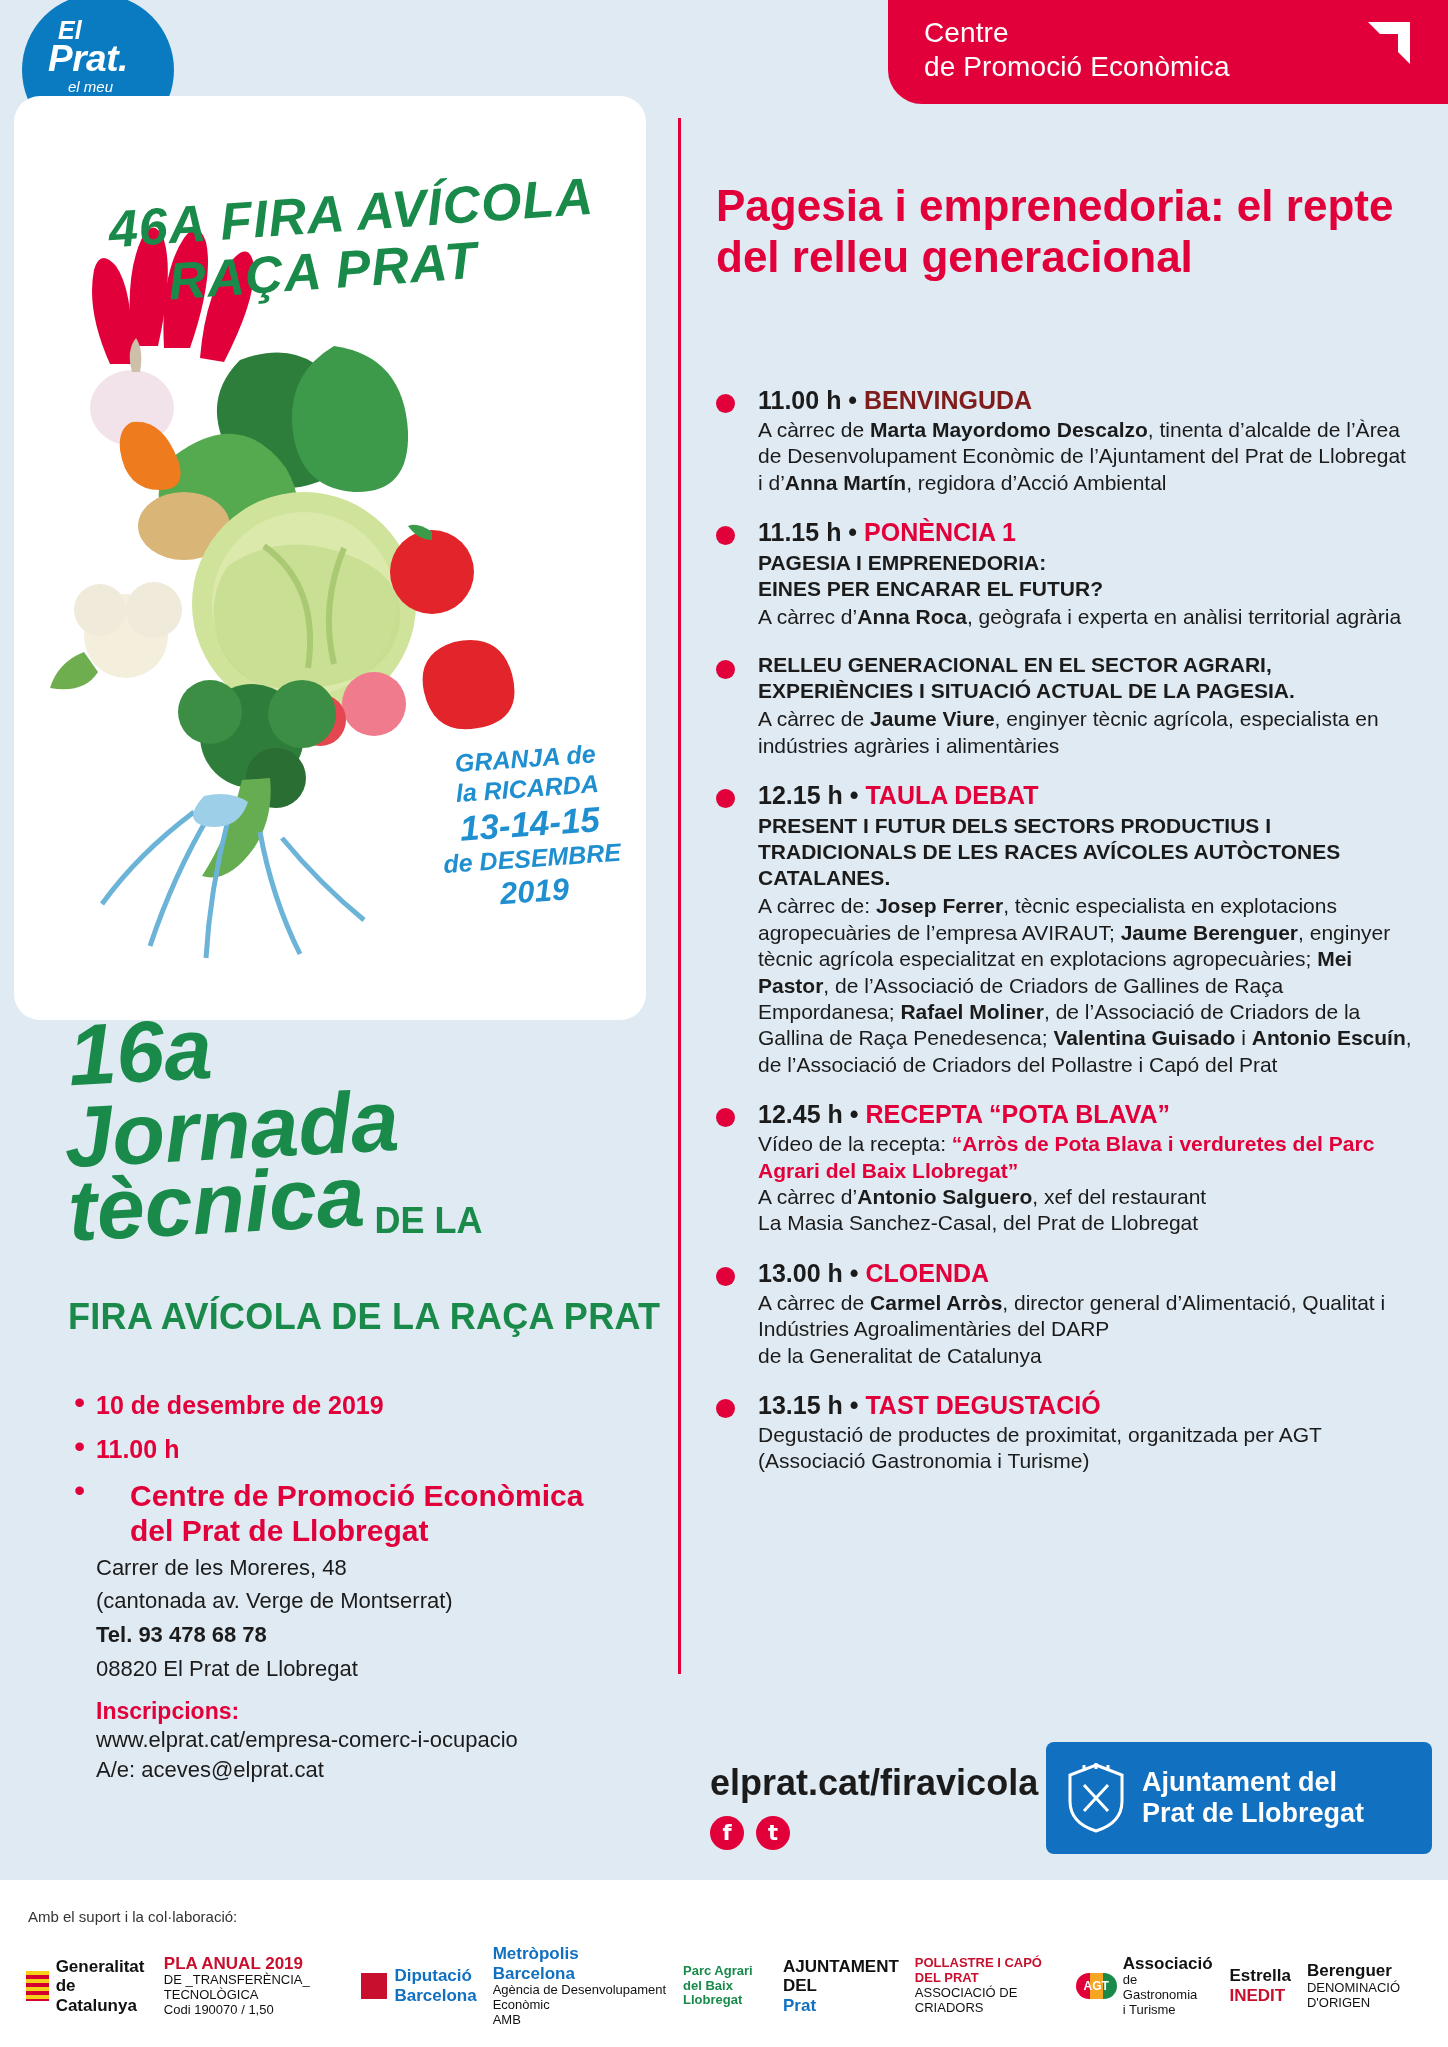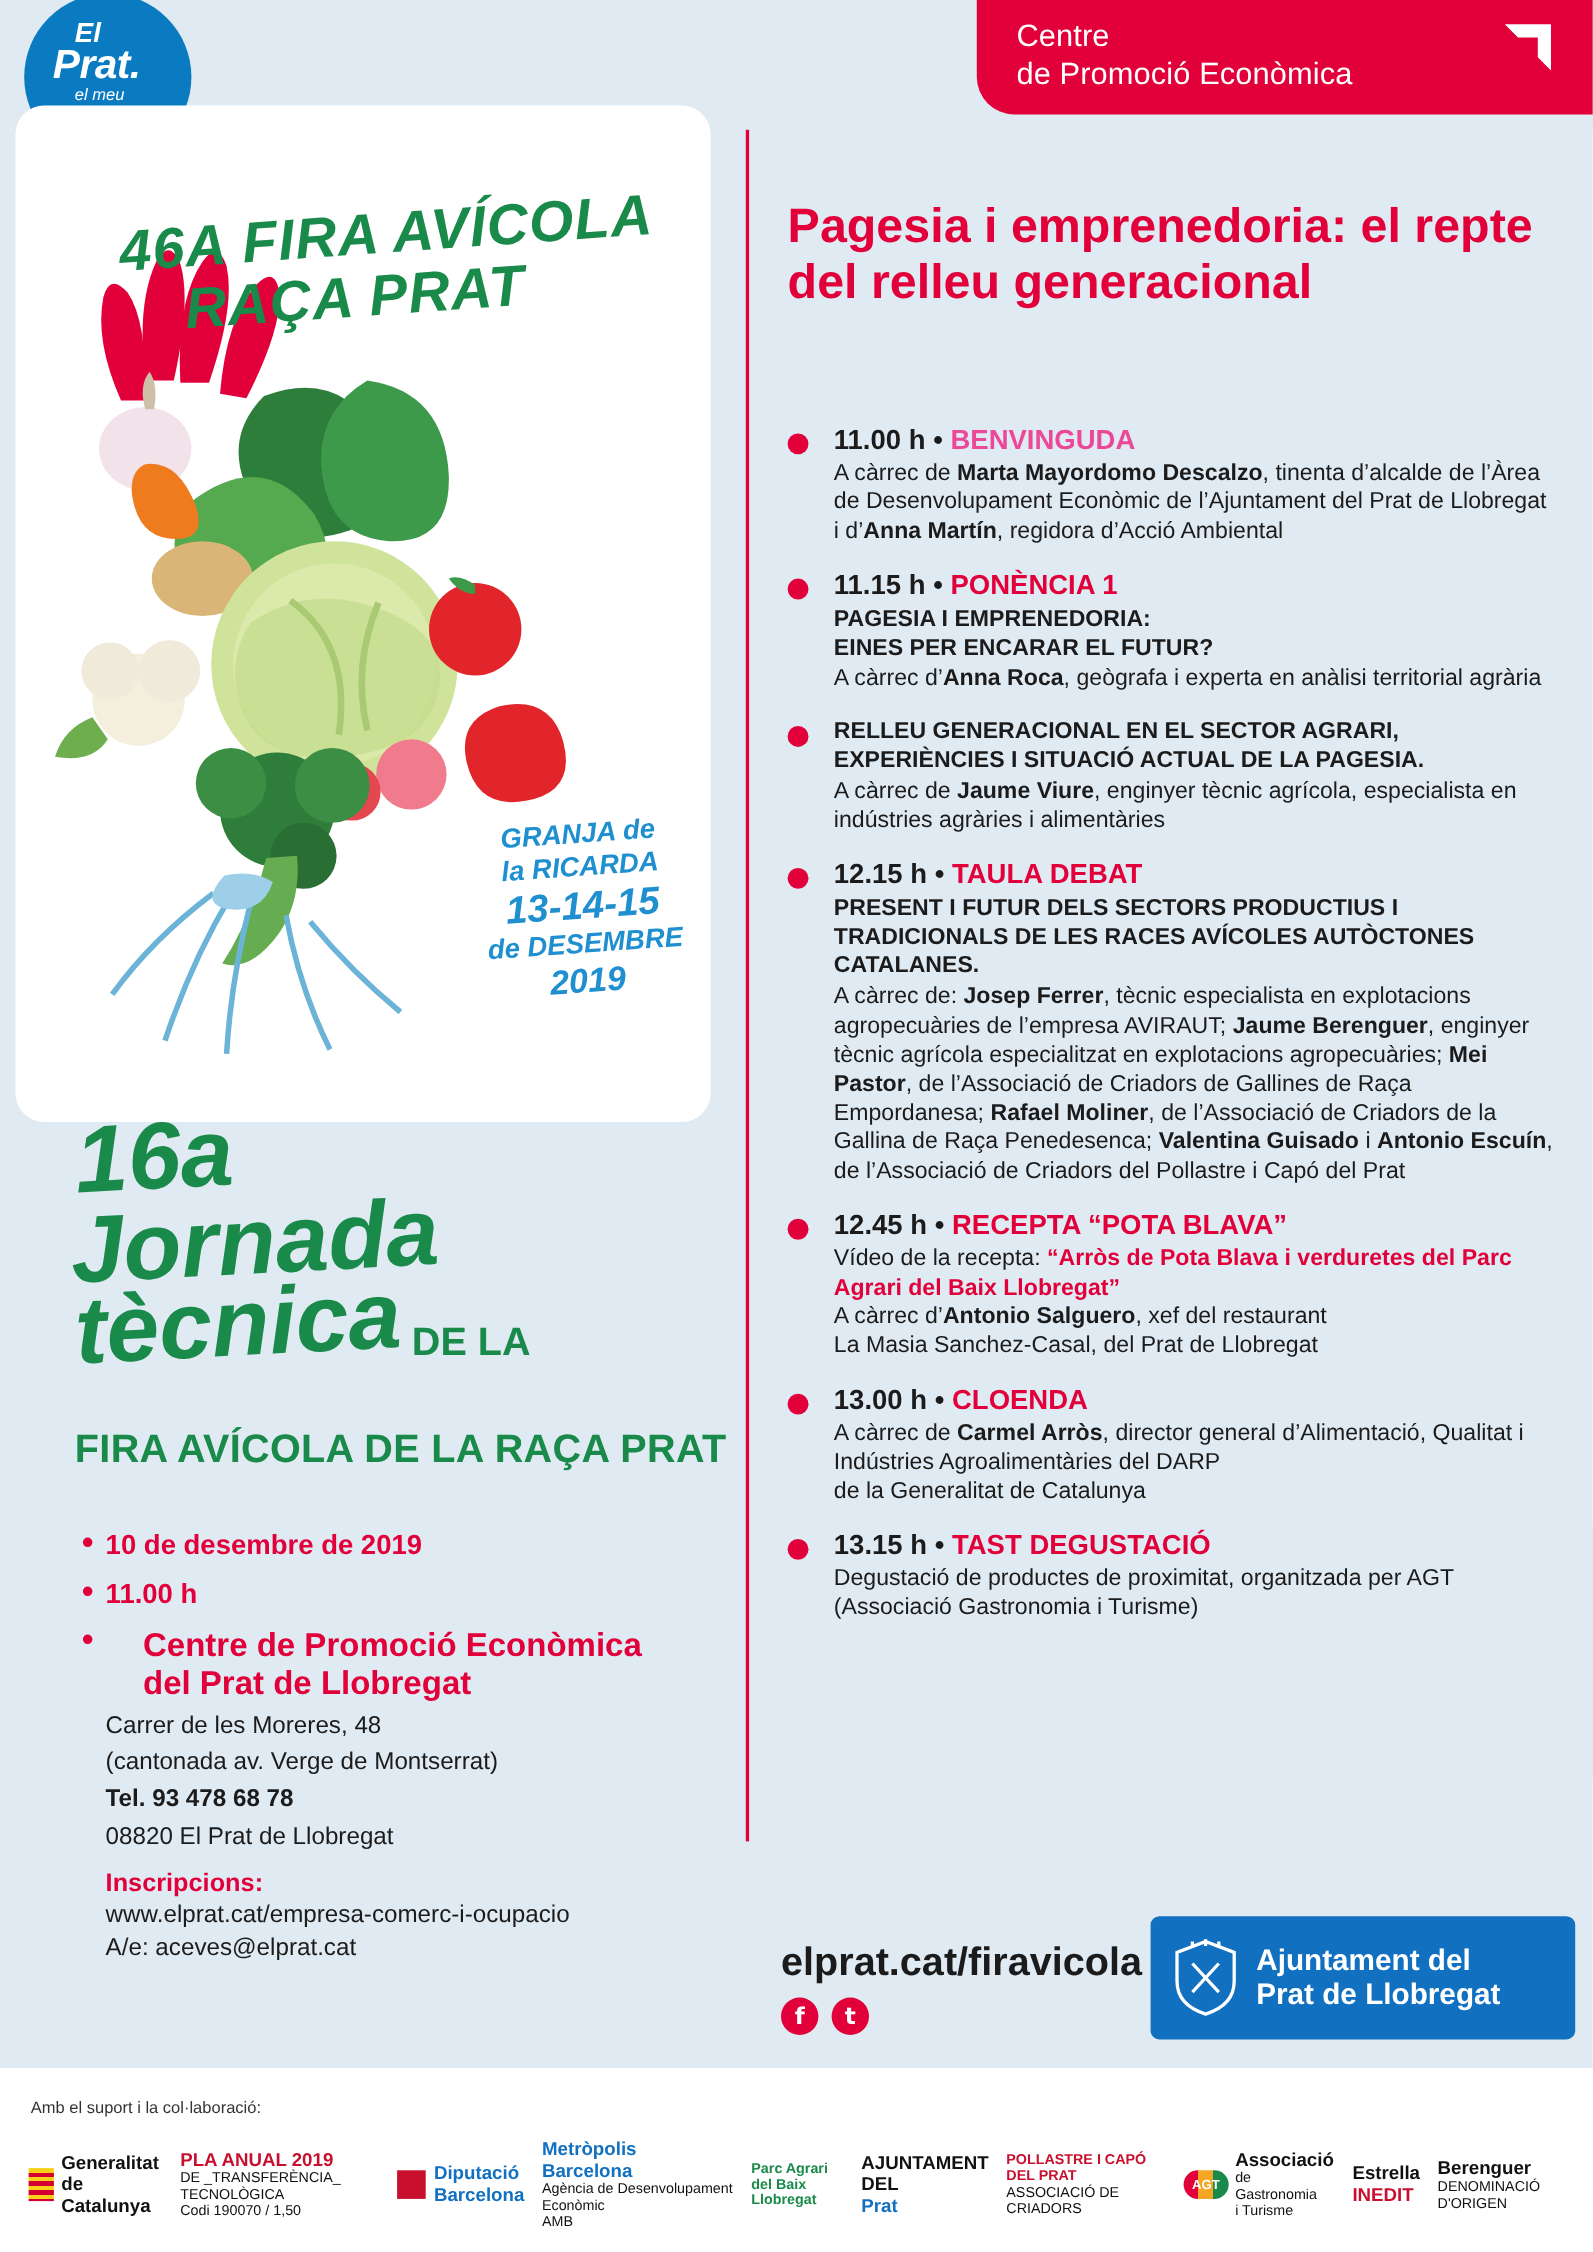--- a/index.html
+++ b/index.html
@@ -43,21 +43,21 @@
   .corner-mark {
     position:absolute; right:36px; top:20px; width:46px; height:46px;
   }
 
   
   .logo-circle {
     position:absolute; left:22px; top:-6px; width:152px; height:152px;
     border-radius:50%; background:#0b7bc1; color:#fff;
     box-shadow:0 0 0 6px #dfeaf2;
   }
-  .logo-circle .lg1 { position:absolute; left:46px; top:22px; font-size:25px; font-weight:700; font-style:italic;text-align:right; }
+  .logo-circle .lg1 { position:absolute; left:36px; top:22px; font-size:25px; font-weight:700; font-style:italic;text-align:right; }
   .logo-circle .lg2 { position:absolute; left:26px; top:44px; font-size:37px; font-weight:700; font-style:italic; letter-spacing:-.5px;}
   .logo-circle .lg3 { position:absolute; left:46px; top:84px; font-size:15px; font-style:italic; }
   .logo-circle .lg4 { position:absolute; left:48px; top:102px; font-size:15px; font-style:italic; }
 
   
   .photo-card {
     position:absolute; left:14px; top:96px; width:632px; height:924px;
     background:#ffffff; border-radius:26px; overflow:hidden;
   }
   .veg-wrap { position:absolute; inset:0; }
@@ -117,21 +117,21 @@
   .agenda { position:absolute; left:716px; top:386px; width:700px; }
   .ag-item { position:relative; padding-left:42px; margin-bottom:22px; }
   .ag-dot {
     position:absolute; left:0; top:8px; width:19px; height:19px; border-radius:50%;
     background:#e2003b;
   }
   .ag-head { font-size:25px; line-height:1.15; }
   .ag-time { color:#1b1b1b; font-weight:700; }
   .ag-sep { color:#1b1b1b; font-weight:700; }
   .ag-label { color:#e2003b; font-weight:700; }
-  .ag-label.blue { color:#ec4899; }
+  .ag-label.blue { color:#7f1d1d; }
   .ag-sub {
     color:#1b1b1b; font-size:21px; font-weight:700; line-height:1.24; margin-top:3px;
   }
   .ag-body { color:#1b1b1b; font-size:21px; line-height:1.26; margin-top:2px; }
   .ag-body b { font-weight:700; }
   .ag-body .hl { color:#e2003b; font-weight:700; }
 
   
   .url {
     position:absolute; left:710px; top:1762px; color:#1b1b1b;

